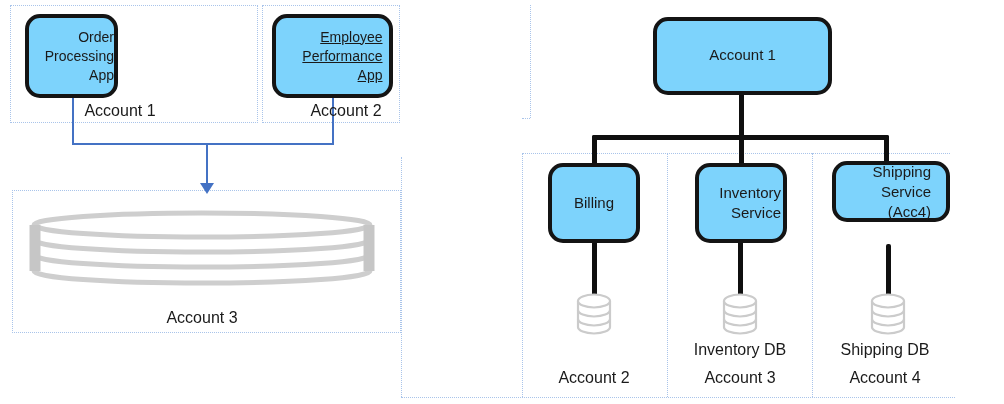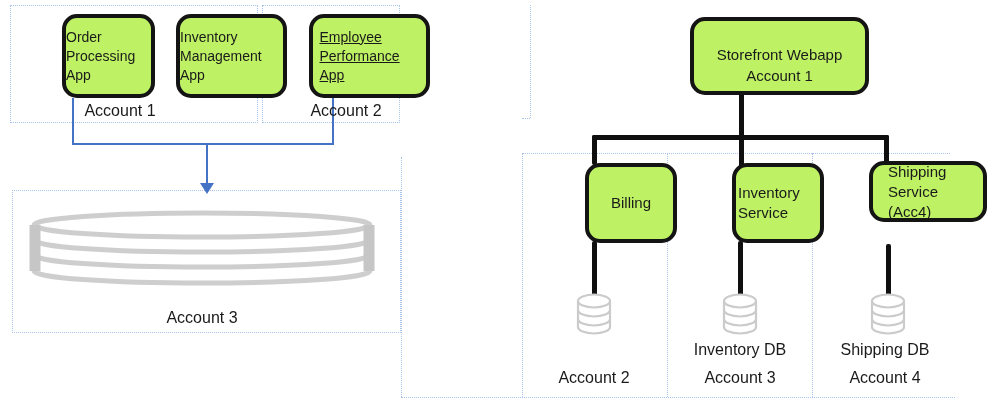--- a/index.html
+++ b/index.html
@@ -12,28 +12,27 @@
     color:#1a1a1a;
     overflow:hidden;
   }
   
   .dash-rect { position:absolute; border:1px dotted #a9c4ea; }
   .dash-v    { position:absolute; width:0; border-left:1px dotted #a9c4ea; }
   .dash-h    { position:absolute; height:0; border-top:1px dotted #a9c4ea; }
   
   .node {
     position:absolute;
-    background:#bef264;
+    background:#7dd3fc;
     border:4px solid #141414;
     border-radius:15px;
     display:flex; align-items:center; justify-content:center;
-    text-align:left;
+    text-align:right;
     font-size:14px; line-height:19px;
     z-index:3;
-    margin-left:37px;
   }
   .node-r { font-size:15px; line-height:20px; }
   
   .lbl { position:absolute; text-align:center; white-space:nowrap; z-index:3; }
   .lbl-16 { font-size:16px; }
   
   .blue-line  { position:absolute; background:#4472c4; z-index:1; }
   .black-line { position:absolute; background:#0f0f0f; border-radius:2px; z-index:2; }
   .arrow-down {
     position:absolute; width:0; height:0; z-index:2;
@@ -58,23 +57,20 @@
   <div class="dash-h" style="left:522px; top:118px; width:8px;"></div>
 
   <div class="dash-h" style="left:523px; top:153px; width:427px;"></div>
   <div class="dash-v" style="left:522px; top:153px; height:244px;"></div>
   <div class="dash-v" style="left:667px; top:153px; height:244px;"></div>
   <div class="dash-v" style="left:812px; top:153px; height:244px;"></div>
 
   <div class="node" style="left:25px; top:14px; width:93px; height:84px;">
     <span>Order Processing App</span>
   </div>
-  <div class="node" style="left:139px; top:14px; width:111px; height:84px;">
-    <span>Inventory Management App</span>
-  </div>
   <div class="node" style="left:272px; top:14px; width:121px; height:84px;text-decoration:underline;">
     <span style="width:100px;">Employee Performance App</span>
   </div>
 
   <div class="lbl lbl-16" style="left:80px; top:102px; width:80px;">Account 1</div>
   <div class="lbl lbl-16" style="left:306px; top:102px; width:80px;">Account 2</div>
 
   <div class="blue-line" style="left:72px;  top:98px;  width:2px;  height:46px;"></div>
   <div class="blue-line" style="left:332px; top:98px;  width:2px;  height:46px;"></div>
   <div class="blue-line" style="left:72px;  top:143px; width:262px; height:2px;"></div>
@@ -89,21 +85,20 @@
       <path d="M12,47 A168,12 0 0 0 348,47"></path>
     </g>
     <g stroke="#c6c6c6" stroke-width="11">
       <path d="M13,17 L13,63" fill="none"></path>
       <path d="M347,17 L347,63" fill="none"></path>
     </g>
   </svg>
   <div class="lbl lbl-16" style="left:82px; top:309px; width:240px;">Account 3</div>
 
   <div class="node node-r" style="left:653px; top:17px; width:179px; height:78px; flex-direction:column; padding-top:24px; justify-content:flex-start; gap:1px;">
-    <span>Storefront Webapp</span>
     <span>Account 1</span>
   </div>
 
   <div class="black-line" style="left:739px; top:93px;  width:5px;  height:74px;"></div>
   <div class="black-line" style="left:592px; top:135px; width:297px; height:5px;"></div>
   <div class="black-line" style="left:592px; top:135px; width:5px;  height:30px;"></div>
   <div class="black-line" style="left:884px; top:135px; width:5px;  height:28px;"></div>
   <div class="black-line" style="left:592px; top:241px; width:5px;  height:56px;"></div>
   <div class="black-line" style="left:738px; top:241px; width:5px;  height:56px;"></div>
   <div class="black-line" style="left:886px; top:244px; width:5px;  height:53px;"></div>

